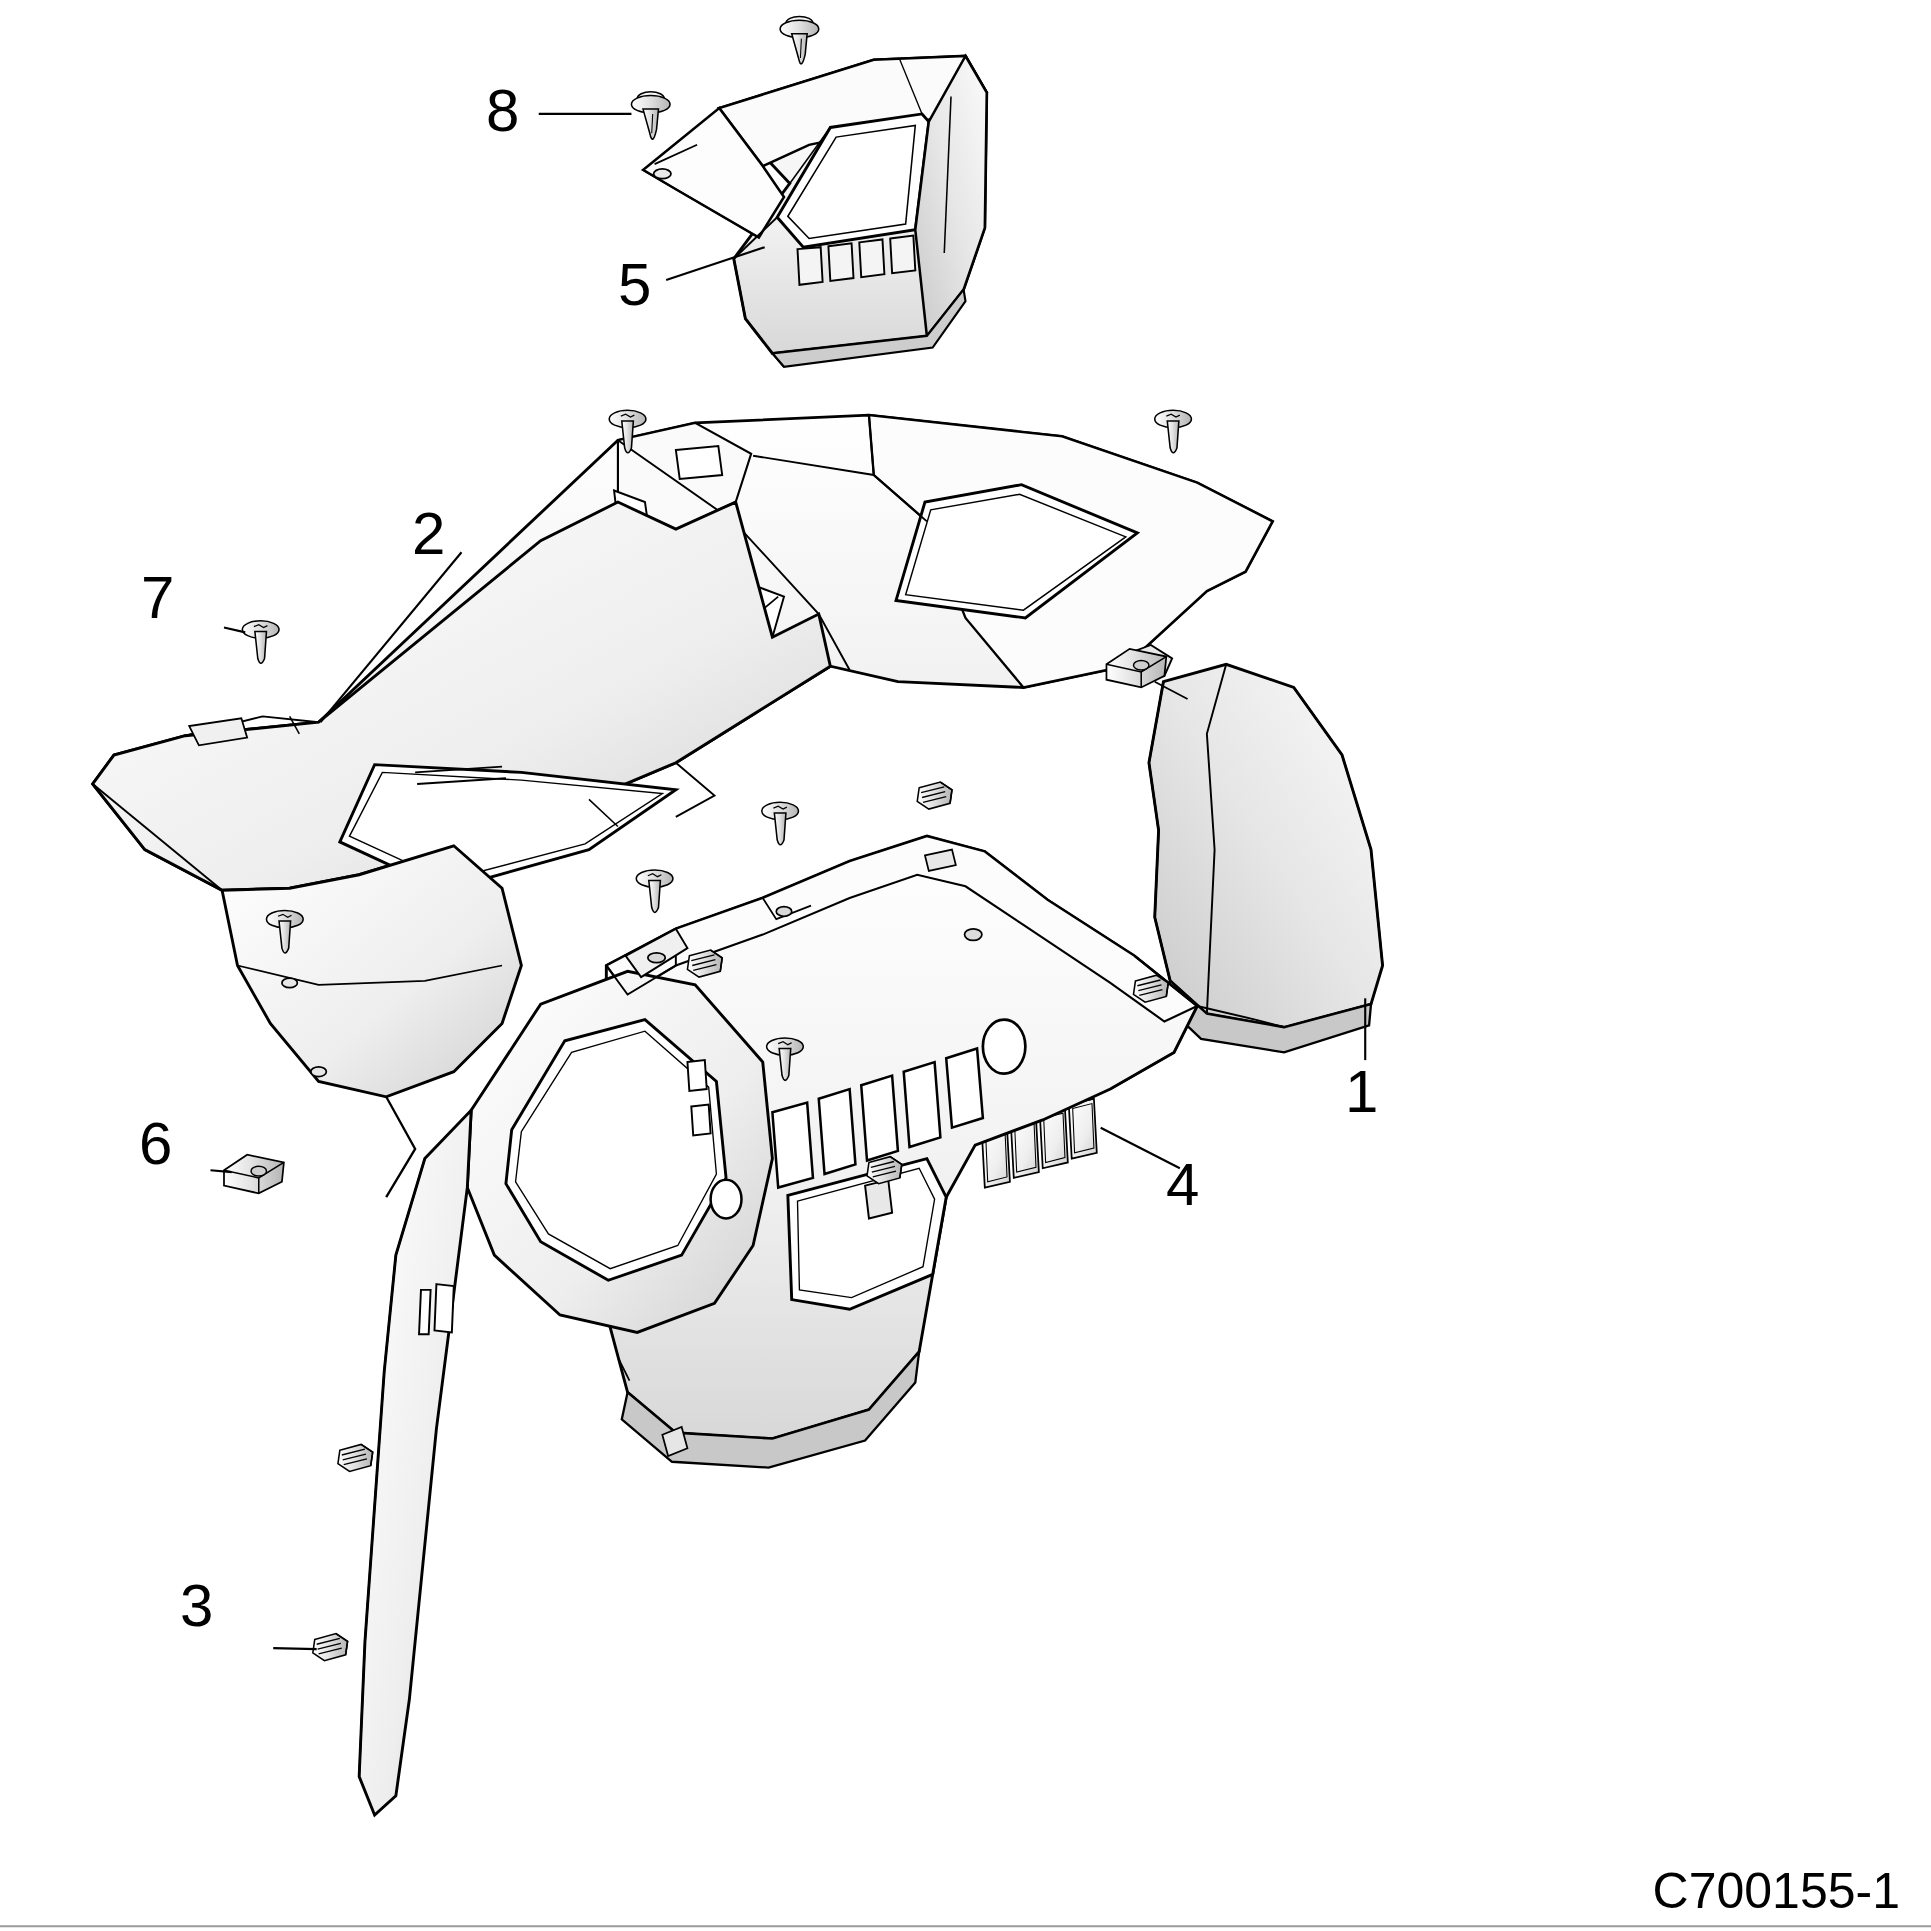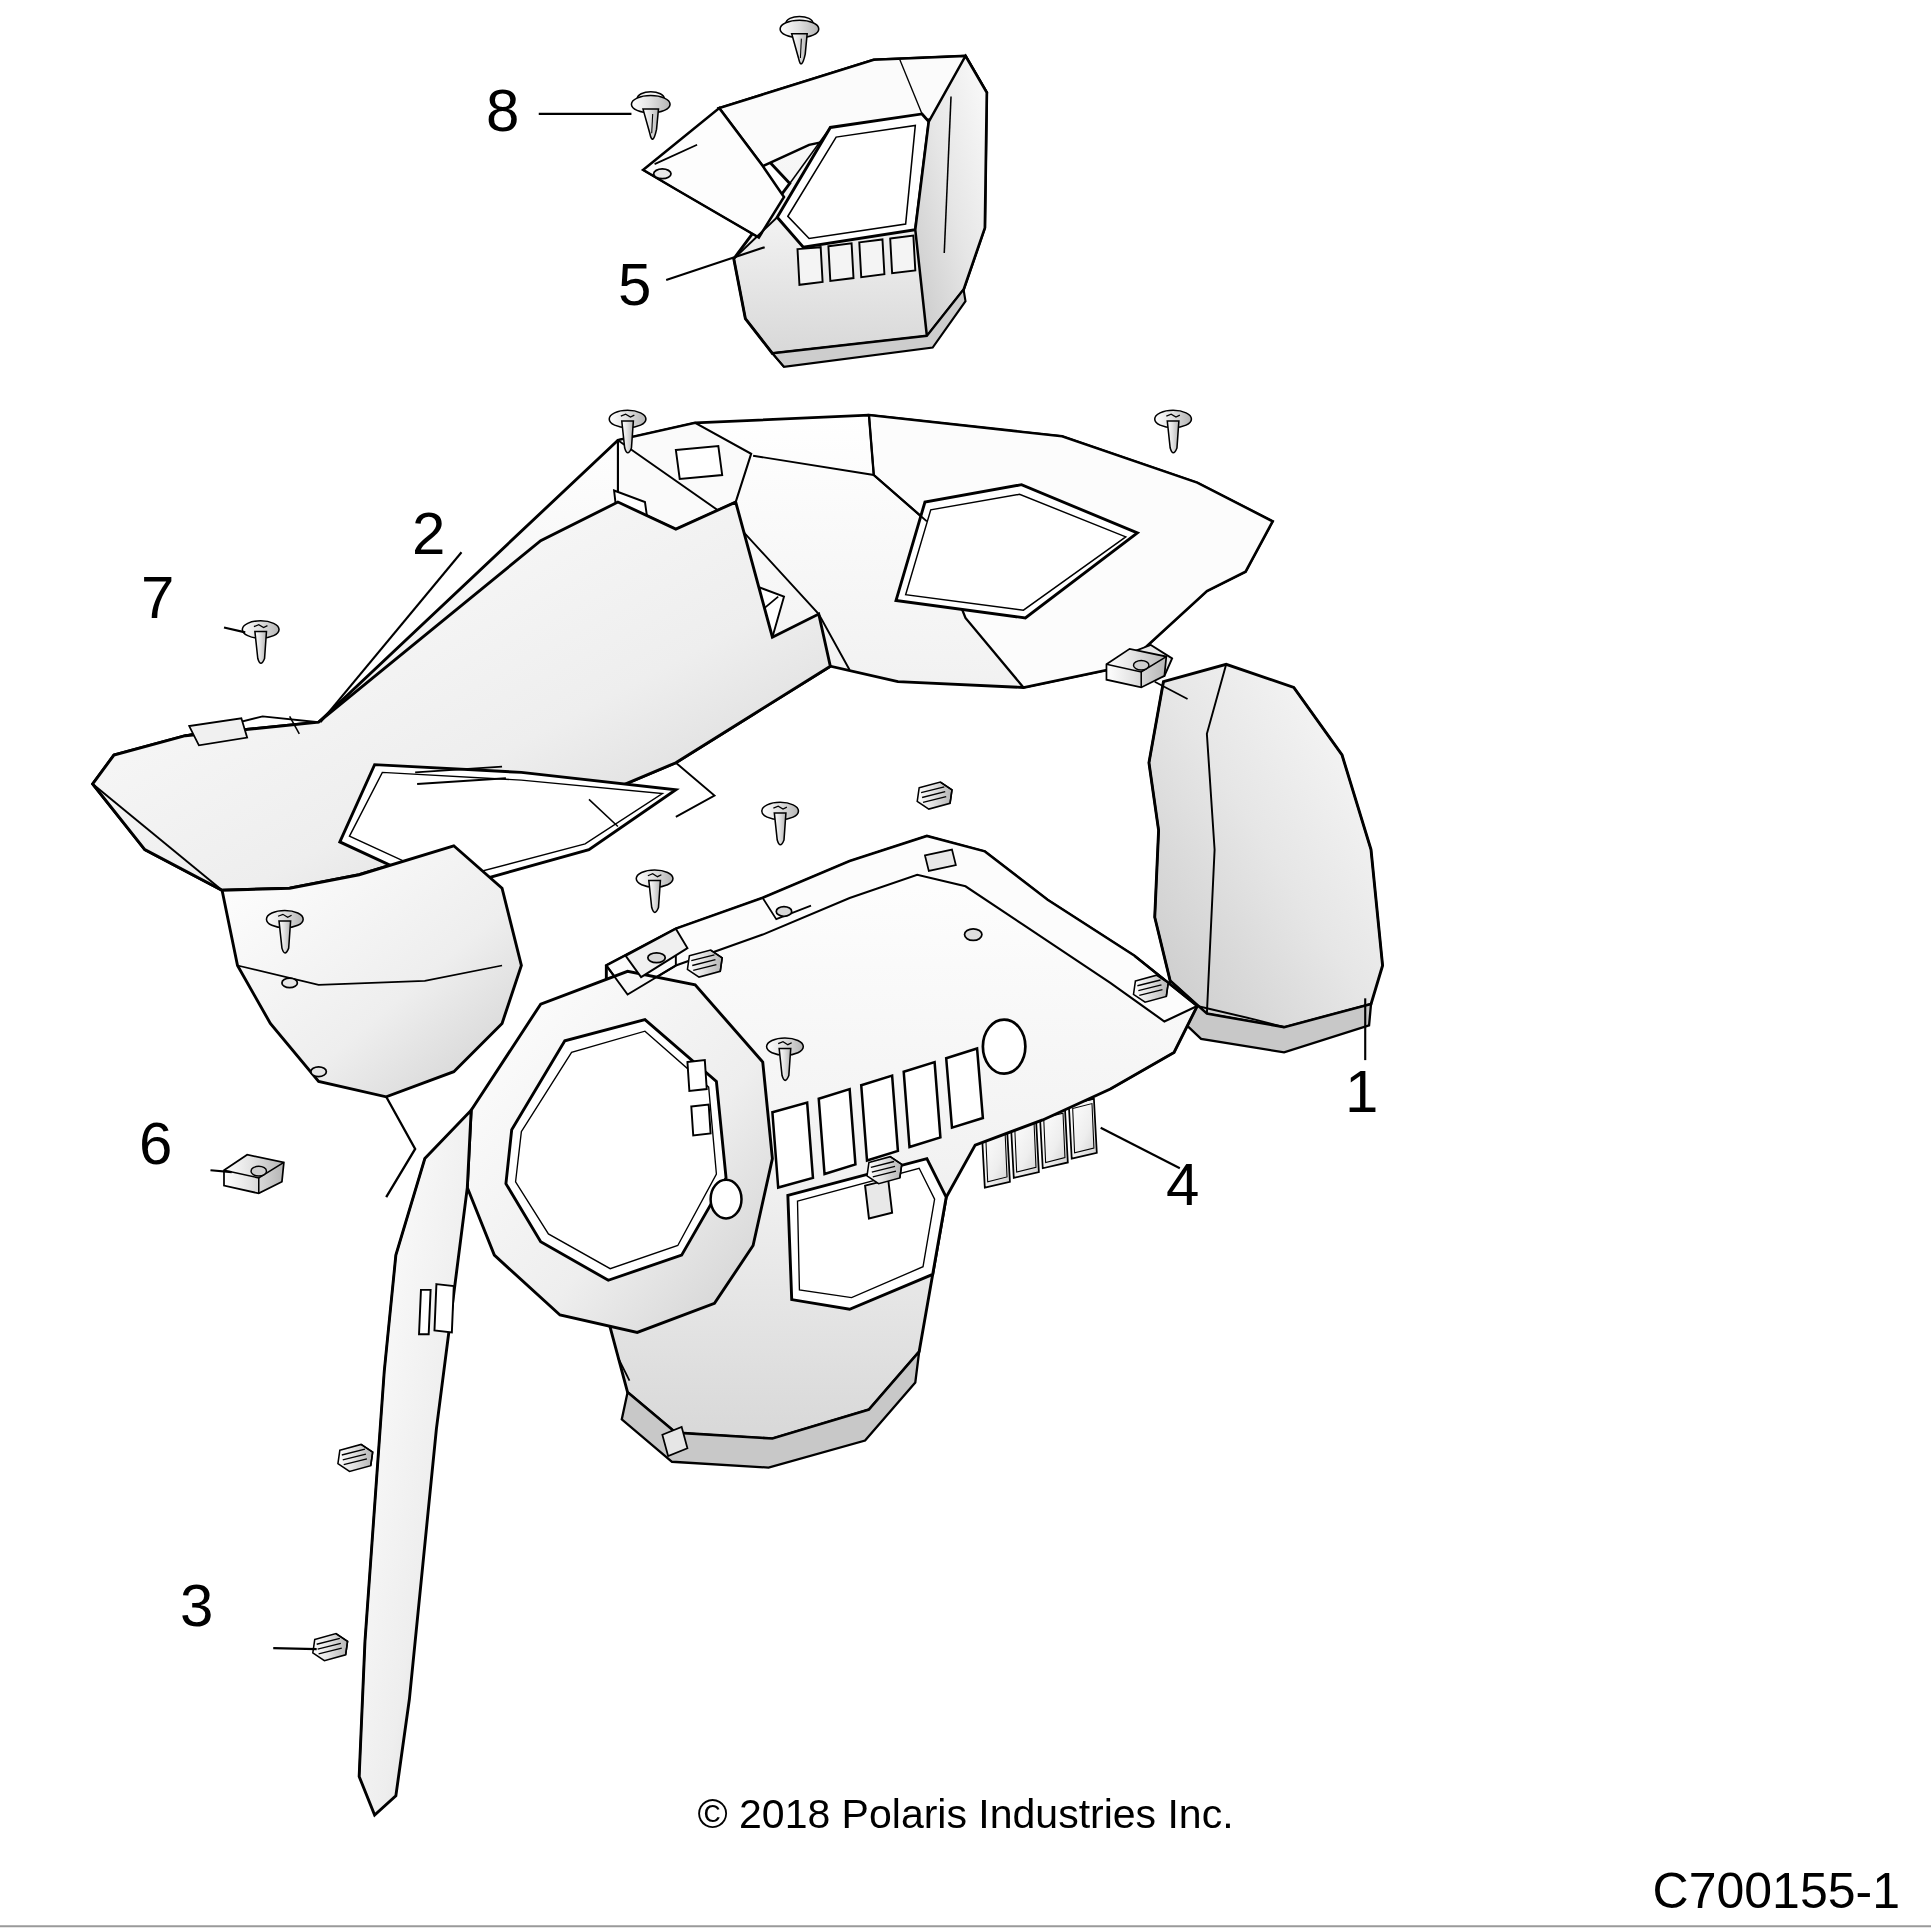--- a/index.html
+++ b/index.html
@@ -309,17 +309,16 @@
 
   <div class="callout" style="left:1345px;top:1062px;">1</div>
   <div class="callout" style="left:412px;top:504px;">2</div>
   <div class="callout" style="left:180px;top:1576px;">3</div>
   <div class="callout" style="left:1166px;top:1155px;">4</div>
   <div class="callout" style="left:618px;top:255px;">5</div>
   <div class="callout" style="left:139px;top:1114px;">6</div>
   <div class="callout" style="left:141px;top:568px;">7</div>
   <div class="callout" style="left:486px;top:81px;">8</div>
 
-  <div class="copyright">© 2018 Polaris Industries Inc.</div>
   <div class="partnum">C700155-1</div>
 
 </div>
 
 
 </body></html>

